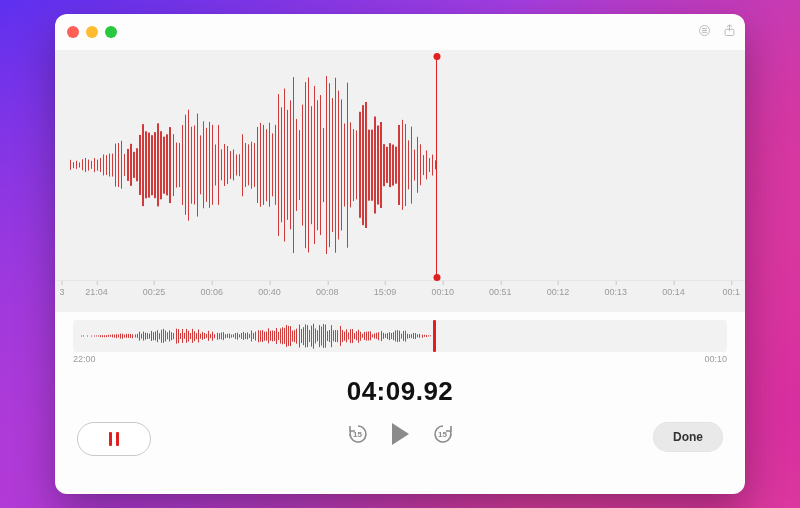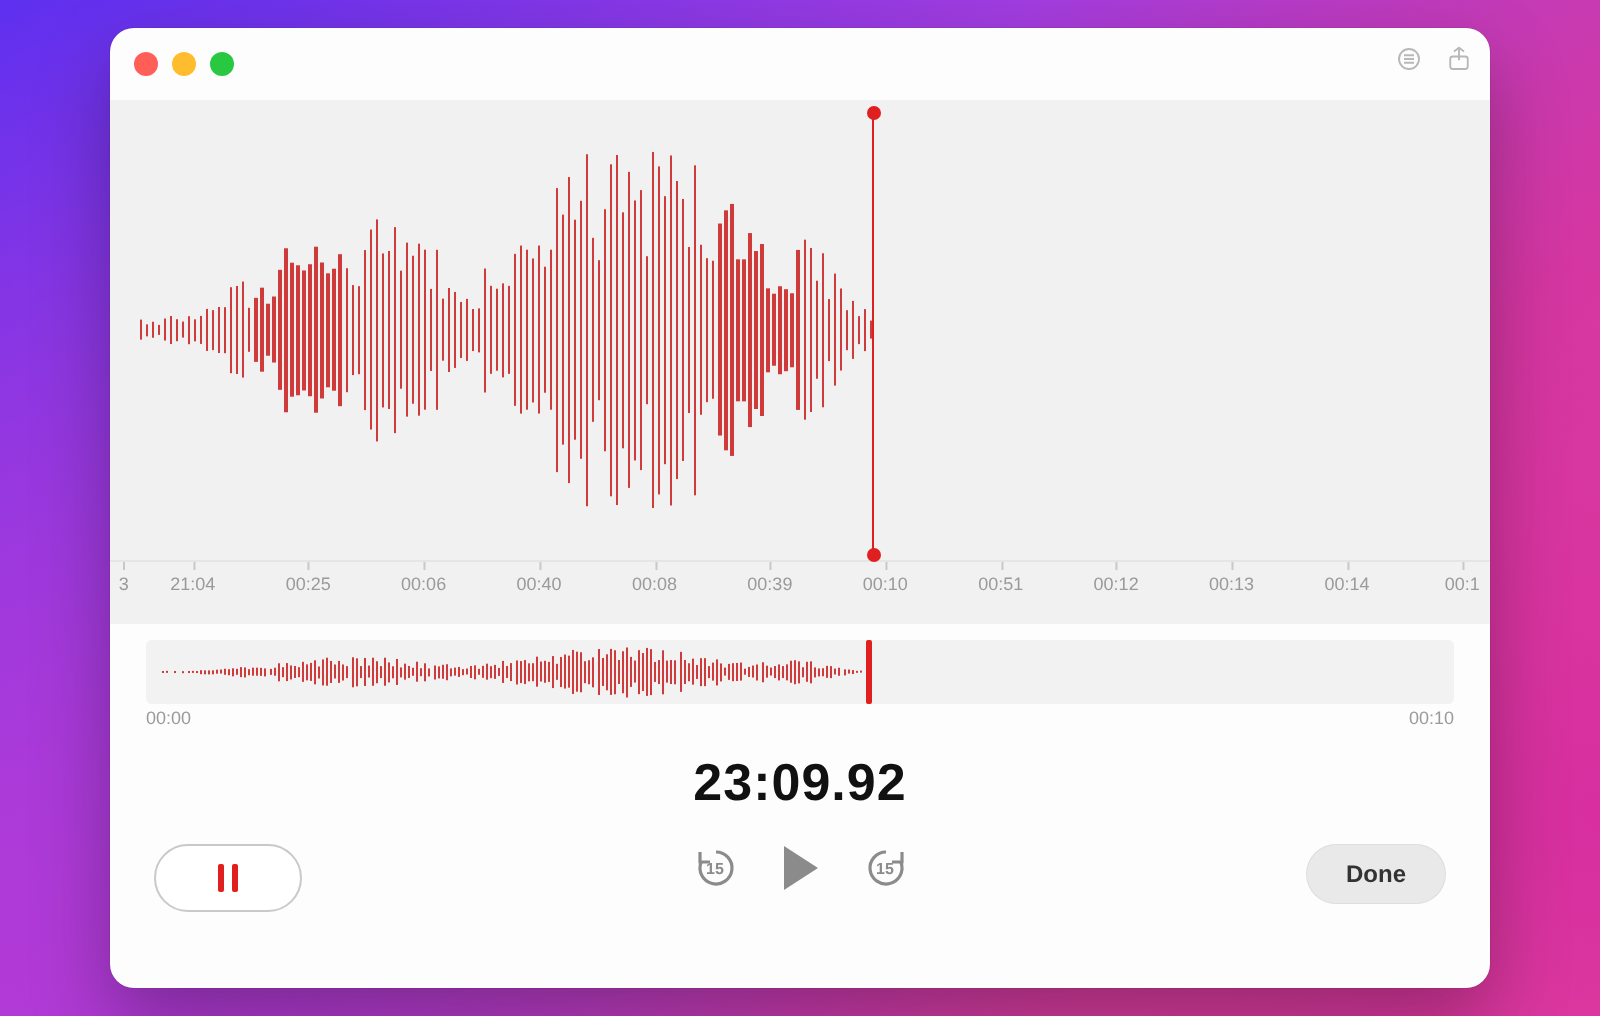--- a/index.html
+++ b/index.html
@@ -368,21 +368,21 @@
           </div>
         <div class="playhead" id="playhead" style="left: 55.2%;"></div>
       </div>
       <div class="wave-ruler" id="ruler">
           <div class="tick" style="left: 1%;">3</div>
           <div class="tick" style="left: 6%;">21:04</div>
           <div class="tick" style="left: 14.3636%;">00:25</div>
           <div class="tick" style="left: 22.7273%;">00:06</div>
           <div class="tick" style="left: 31.0909%;">00:40</div>
           <div class="tick" style="left: 39.4545%;">00:08</div>
-          <div class="tick" style="left: 47.8182%;">00:39</div>
+          <div class="tick" style="left: 47.8182%;">15:09</div>
           <div class="tick" style="left: 56.1818%;">00:10</div>
           <div class="tick" style="left: 64.5455%;">00:51</div>
           <div class="tick" style="left: 72.9091%;">00:12</div>
           <div class="tick" style="left: 81.2727%;">00:13</div>
           <div class="tick" style="left: 89.6364%;">00:14</div>
           <div class="tick" style="left: 98%;">00:1</div>
         </div>
     </div>
 
     <div class="mini-area">
@@ -705,27 +705,27 @@
             <div class="bar" style="width: 1px; left: 98.4326%; height: 0px; opacity: 0;"></div>
             <div class="bar" style="width: 1px; left: 98.7461%; height: 0px; opacity: 0;"></div>
             <div class="bar" style="width: 1px; left: 99.0596%; height: 0px; opacity: 0;"></div>
             <div class="bar" style="width: 1px; left: 99.373%; height: 0px; opacity: 0;"></div>
             <div class="bar" style="width: 1px; left: 99.6865%; height: 0px; opacity: 0;"></div>
             <div class="bar" style="width: 1px; left: 100%; height: 0px; opacity: 0;"></div>
           </div>
         <div class="mini-play" id="miniPlay" style="left: 55%;"></div>
       </div>
       <div class="mini-labels">
-        <span>00:00</span>
+        <span>22:00</span>
         <span>00:10</span>
       </div>
     </div>
 
     <div class="time-row">
-      <span>23:09.92</span>
+      <span>04:09.92</span>
     </div>
 
     <div class="controls">
       <div class="ctrl-left">
         <div class="pill-btn">
           <span class="pause-glyph">
               <i></i>
               <i></i>
             </span>
         </div>

